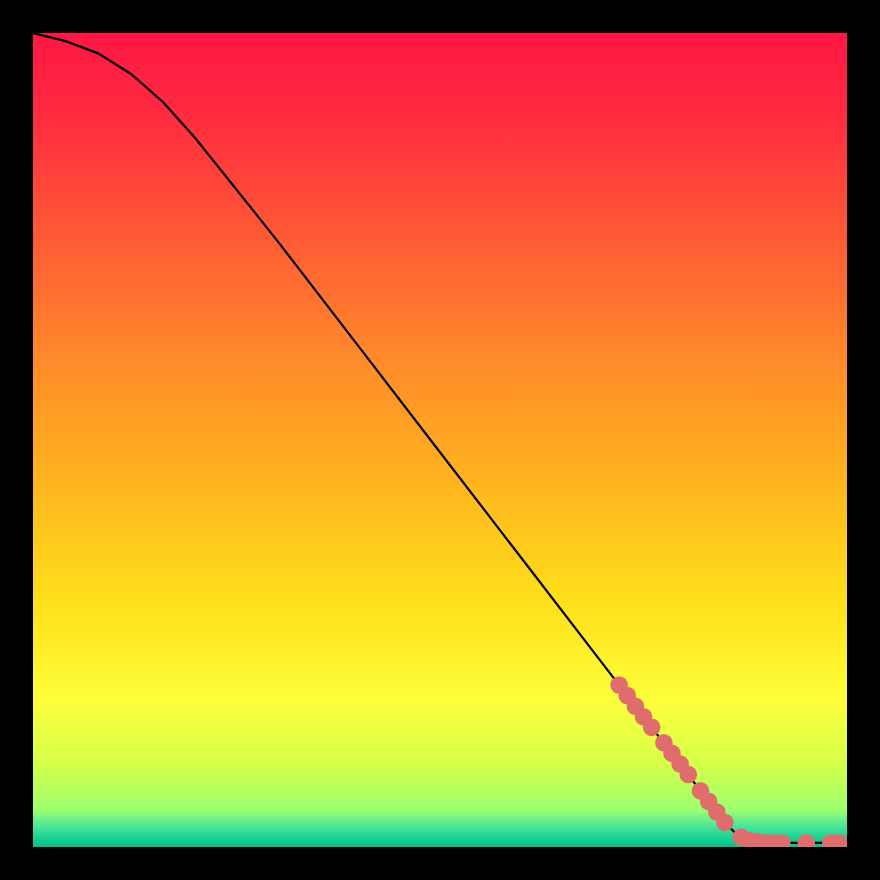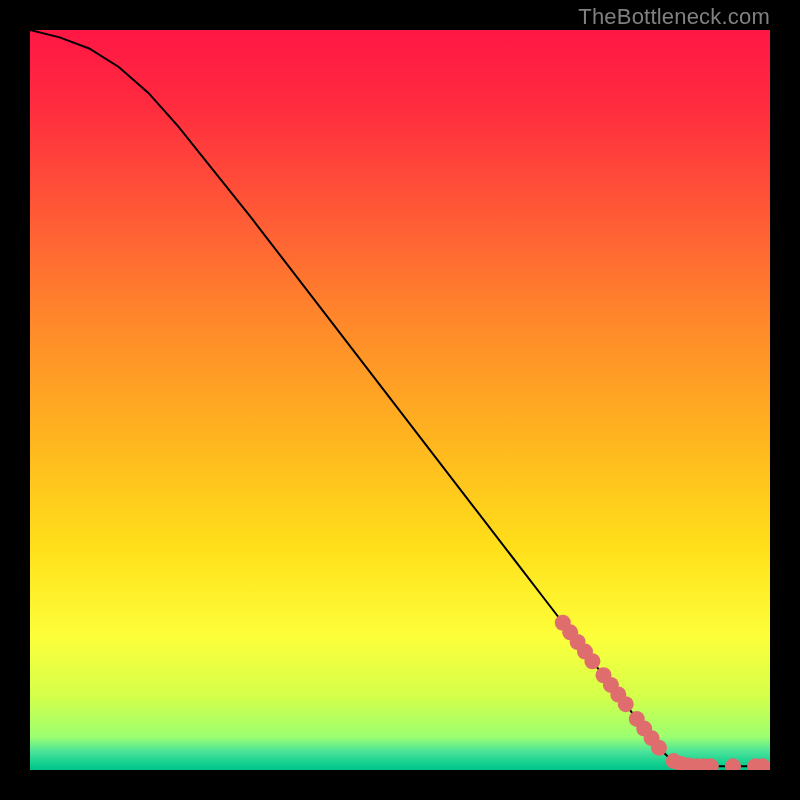--- a/index.html
+++ b/index.html
@@ -31,21 +31,20 @@
     color: #808080;
     font-size: 22px;
     font-weight: 500;
     letter-spacing: 0.2px;
   }
 </style>
 </head>
 <body>
 
 <div class="frame">
-  <div class="watermark">TheBottleneck.com</div>
   <svg class="plot" viewBox="0 0 740 740" preserveAspectRatio="none">
     <defs>
       <linearGradient id="bg-grad" x1="0" y1="0" x2="0" y2="1">
           <stop offset="0%" stop-color="#ff1744"></stop>
           <stop offset="10%" stop-color="#ff2b3f"></stop>
           <stop offset="25%" stop-color="#ff5a36"></stop>
           <stop offset="40%" stop-color="#ff8a2a"></stop>
           <stop offset="55.00000000000001%" stop-color="#ffb41f"></stop>
           <stop offset="70%" stop-color="#ffe01a"></stop>
           <stop offset="82%" stop-color="#fdff3a"></stop>

